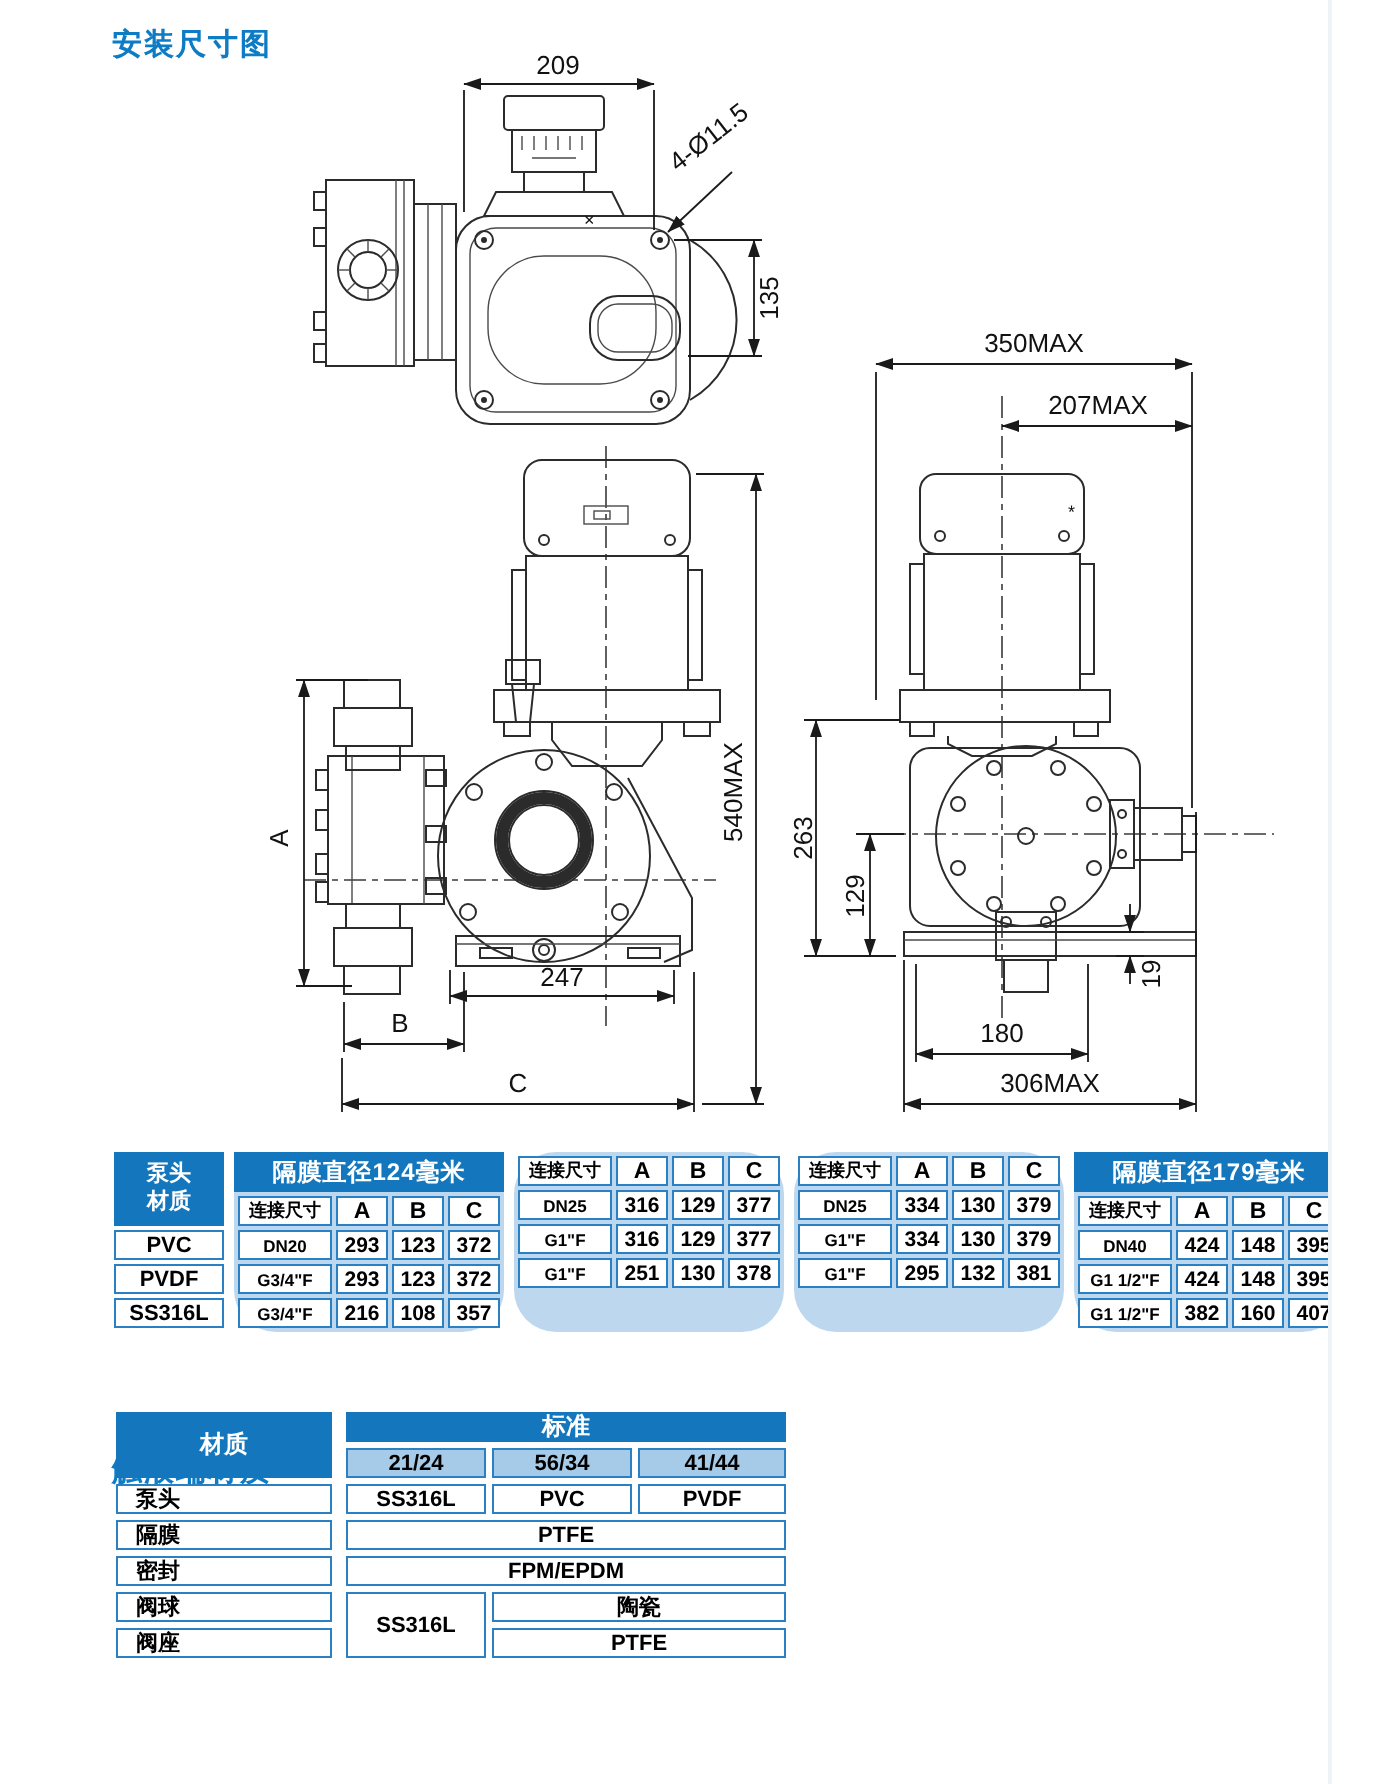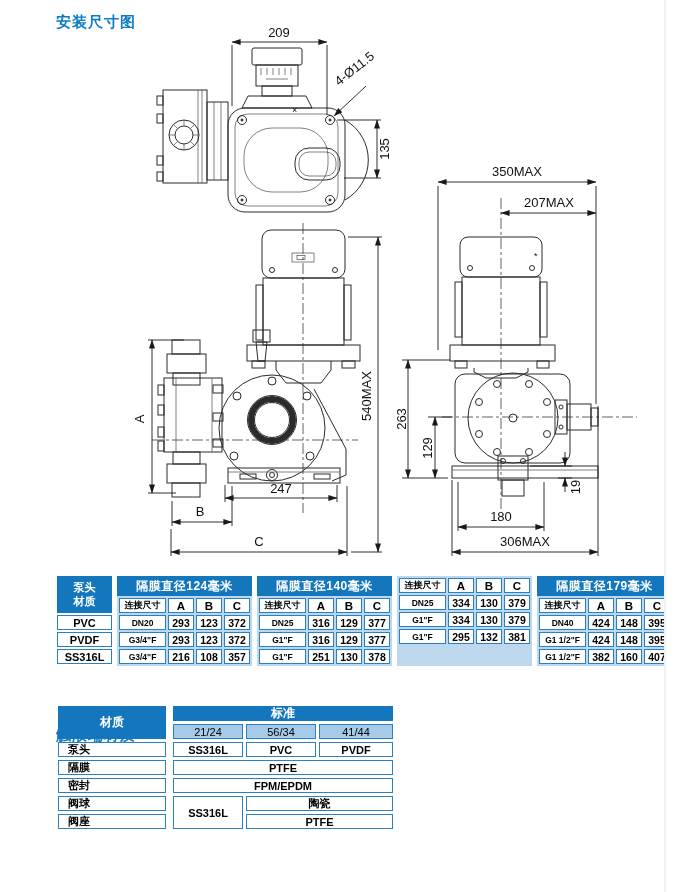--- a/index.html
+++ b/index.html
@@ -32,21 +32,21 @@
   .matcol { width:55px; display:flex; flex-direction:column; gap:2px; }
   .mat-hdr {
     height:37px; background:#1477bd; color:#fff; font-weight:bold; font-size:11px;
     display:flex; align-items:center; justify-content:center; text-align:center;
     white-space:pre-line; line-height:1.25;
   }
   .mat-cell {
     height:15px; background:#fff; border:1.5px solid #2b80c4; font-weight:bold; font-size:11px;
     display:flex; align-items:center; justify-content:center; color:#000;
   }
-  .grp { width:135px; background:#bdd8ee; }
+  .grp { width:135px; background:#bdd8ee;border-radius:21px; }
   .grp-hdr {
     height:20px; background:#1477bd; color:#fff; font-weight:bold; font-size:12px;
     display:flex; align-items:center; justify-content:center; letter-spacing:0.5px;
   }
   .grp-grid {
     display:grid; grid-template-columns:47px 26px 26px 26px; grid-auto-rows:15px;
     gap:2px; padding:2px;
   }
   .tc {
     background:#fff; border:1.5px solid #2b80c4; color:#000; font-weight:bold; font-size:10.5px;
@@ -70,21 +70,21 @@
     display:flex; align-items:center; padding-left:9px;
   }
   .wt-right {
     display:grid; grid-template-columns:70px 70px 74px; grid-template-rows:repeat(7,15px); gap:3px;
   }
   .wt-std {
     grid-column:1/4; background:#1477bd; color:#fff; font-weight:bold; font-size:12px;
     display:flex; align-items:center; justify-content:center;
   }
   .wt-sub {
-    background:#a6cbe9; border:1.5px solid #2b80c4; font-weight:normal; font-size:11px; color:#000;
+    background:#a6cbe9; border:1.5px solid #2b80c4; font-weight:bold; font-size:11px; color:#000;
     display:flex; align-items:center; justify-content:center;
   }
   .wt-cell {
     background:#fff; border:1.5px solid #2b80c4; font-size:11px; font-weight:600; color:#000;
     display:flex; align-items:center; justify-content:center;
   }
 </style>
 </head>
 <body>
 
@@ -405,21 +405,20 @@
         <div class="tc">123</div>
         <div class="tc">372</div>
         <div class="tc c1">G3/4"F</div>
         <div class="tc">216</div>
         <div class="tc">108</div>
         <div class="tc">357</div>
       </div>
     </div>
 
     <div class="grp">
-      <div class="grp-hdr">隔膜直径140毫米</div>
       <div class="grp-grid">
         <div class="tc sub c1">连接尺寸</div>
         <div class="tc sub">A</div>
         <div class="tc sub">B</div>
         <div class="tc sub">C</div>
         <div class="tc c1">DN25</div>
         <div class="tc">316</div>
         <div class="tc">129</div>
         <div class="tc">377</div>
         <div class="tc c1">G1"F</div>

